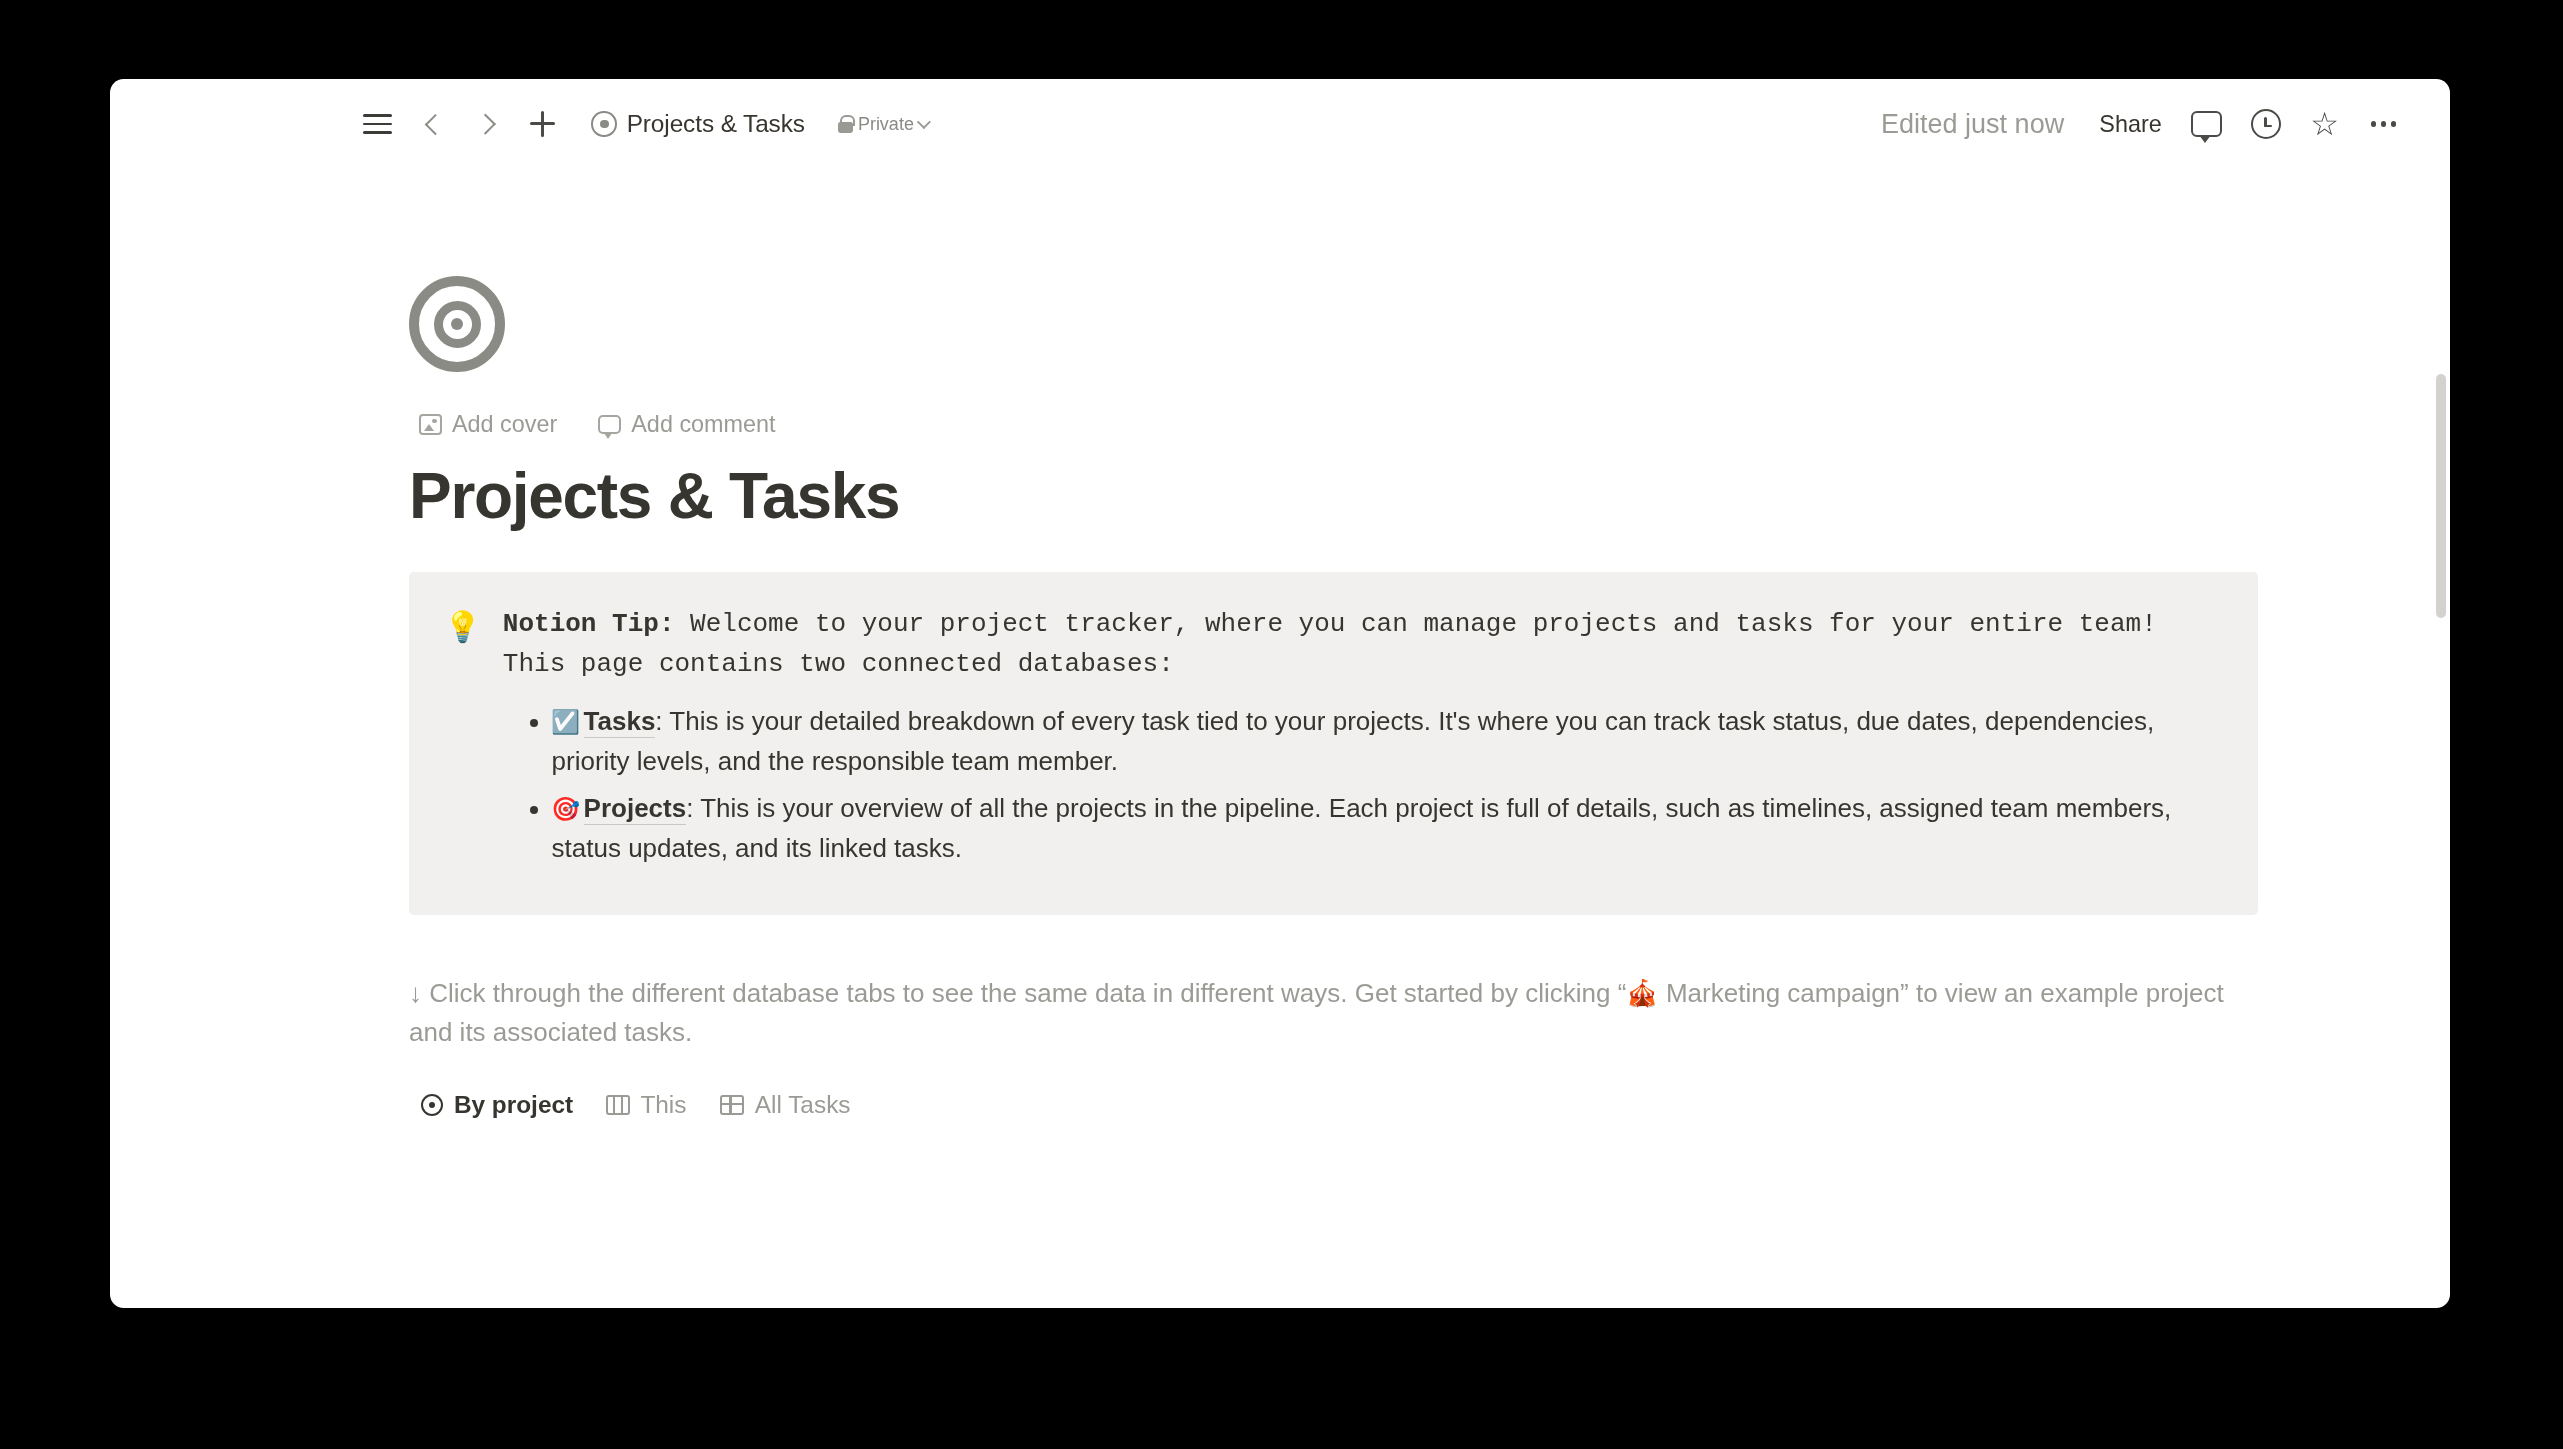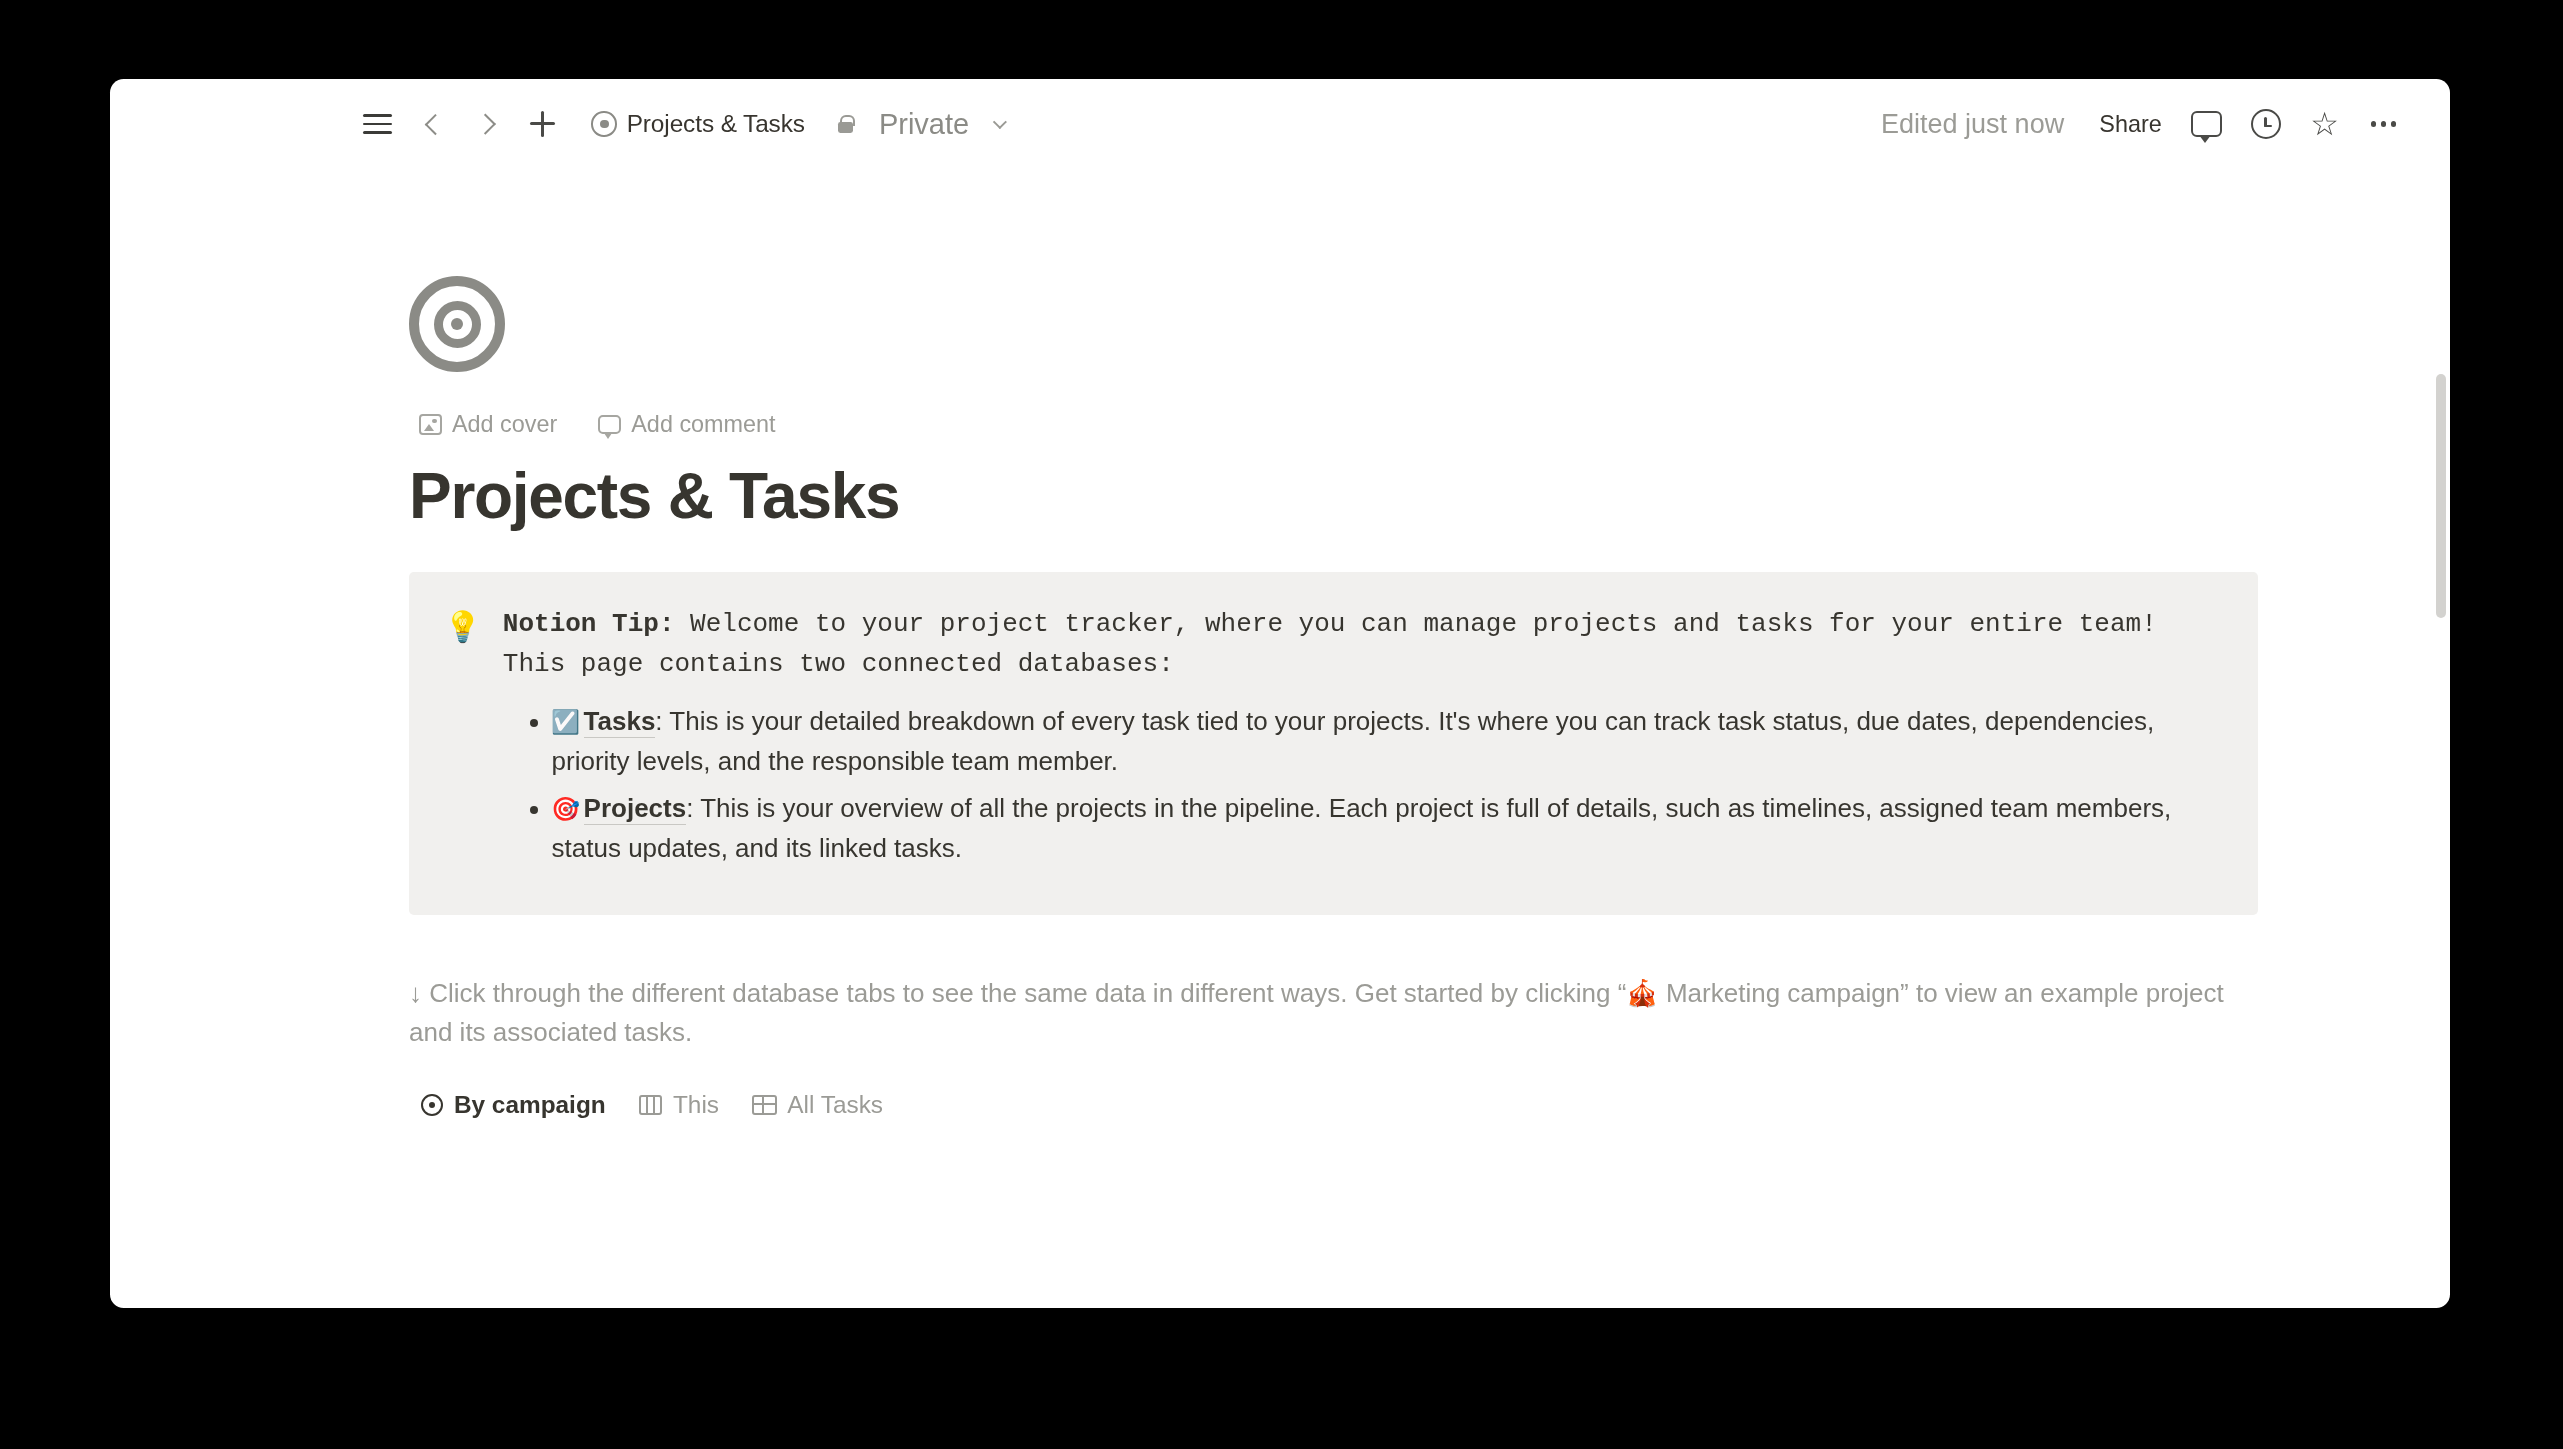--- a/index.html
+++ b/index.html
@@ -74,26 +74,26 @@
     width: 25.4px; height: 25.4px; border-radius: 50%;
     border: 2.9px solid #8b8b86;
     display: flex; align-items: center; justify-content: center;
     flex: none;
   }
   .target-sm i {
     width: 8.8px; height: 8.8px; border-radius: 50%; background: #8b8b86; display: block;
   }
 
   .privacy {
-    display: flex; align-items: center; gap: 26px;
+    display: flex; align-items: center; gap: 5px;
     margin-left: 13.7px;
     padding: 5.9px 9.8px;
     border-radius: 5.9px;
     color: #8b8b86;
-    font-size: 29px;
+    font-size: 18px;
     cursor: pointer;
     text-align: center;
   }
   .lock {
     position: relative; width: 14.7px; height: 17.6px; flex: none;
   }
   .lock:before {
     content: ""; position: absolute; left: 2px; top: 0; width: 10.7px; height: 8.8px;
     border: 2.3px solid #9a9a95; border-bottom: none; border-radius: 5.9px 5.9px 0 0;
   }
@@ -351,21 +351,21 @@
         </div>
       </div>
 
       <div class="hint">↓ Click through the different database tabs to see the same data in different ways. Get started by clicking “🎪 Marketing campaign” to view an example project and its associated tasks.</div>
 
       <div class="db-tabs">
         <div class="db-tab active">
           <span class="tab-target">
               <i></i>
             </span>
-          <span>By campaign</span>
+          <span>By project</span>
         </div>
         <div class="db-tab">
           <span class="tab-board">
               <i></i>
               <i></i>
               <i></i>
             </span>
           <span>This</span>
         </div>
         <div class="db-tab">

